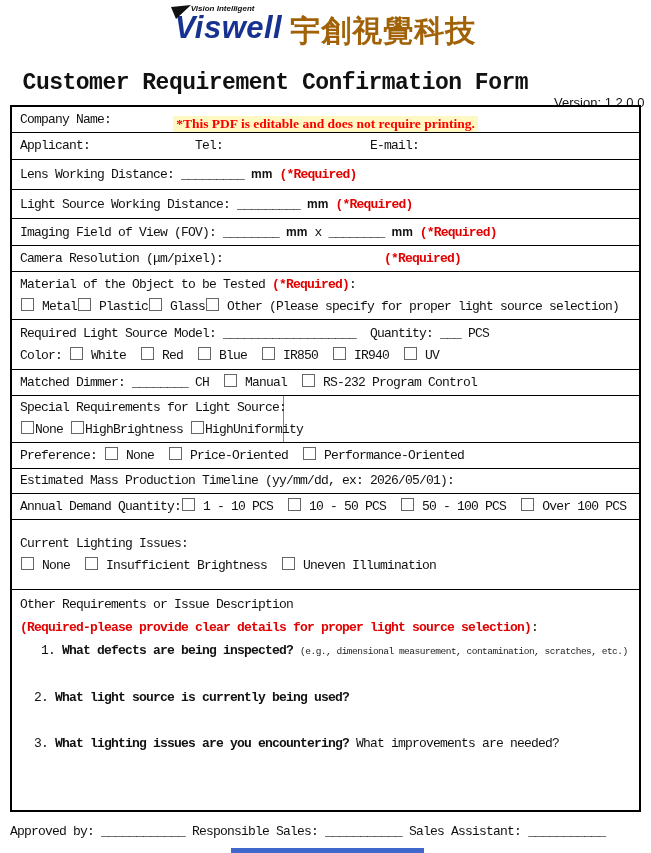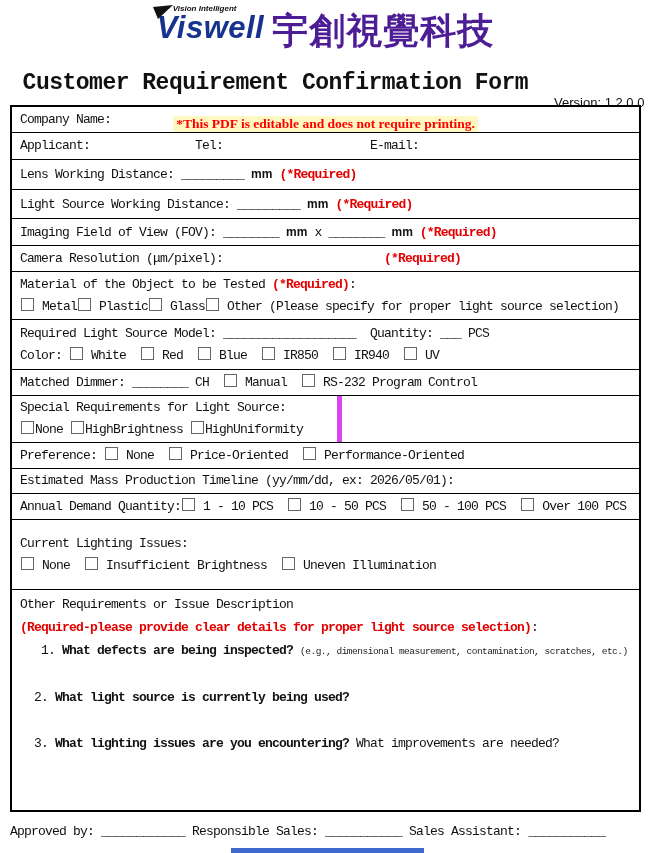--- a/index.html
+++ b/index.html
@@ -7,22 +7,22 @@
         font-family:"Liberation Mono",monospace;color:#111;}
   
   .header{padding-top:4px;text-align:center;}
   .logo-row{display:flex;justify-content:center;align-items:flex-start;height:48px;}
   .logo-mark{position:relative;text-align:left;}
   .swoosh{position:absolute;left:-4px;top:1px;}
   .tagline{display:block;font-family:"Liberation Sans",sans-serif;font-style:italic;
            font-weight:bold;font-size:8px;color:#111;margin-left:16px;letter-spacing:0;}
   .brand{font-family:"Liberation Sans",sans-serif;font-style:italic;font-weight:bold;
          font-size:31px;line-height:34px;color:#17338f;letter-spacing:0.5px;margin-top:-2px;}
-  .cjk{font-family:"Liberation Sans",sans-serif;font-weight:bold;font-size:36px;
-       line-height:30px;color:#4c1d95;margin-left:8px;margin-top:12px;letter-spacing:1px;}
+  .cjk{font-family:"Liberation Sans",sans-serif;font-weight:bold;font-size:30px;
+       line-height:30px;color:#a16207;margin-left:8px;margin-top:12px;letter-spacing:1px;}
   .title-row{display:flex;justify-content:center;align-items:flex-end;gap:10px;margin-top:1px;}
   .title-row h1{font-family:"Liberation Mono",monospace;font-weight:bold;font-size:23px;
                 letter-spacing:-0.5px;margin:16px;line-height:28px;white-space:pre;}
   .version{font-family:"Liberation Sans",sans-serif;font-size:13px;color:#111;padding-bottom:3px;white-space:pre;}
   .notice-wrap{margin-top:2px;}
   .notice{display:inline-block;background:#fef9c3;color:#ff0000;font-family:"Liberation Serif",serif;
           font-weight:bold;font-size:13.5px;line-height:16px;padding:0 3px;}
   
   .form-table{position:absolute;top:105px;left:10px;width:631px;height:707px;
               border:2px solid #000;box-sizing:border-box;display:flex;flex-direction:column;
@@ -40,21 +40,21 @@
   .form-row:nth-child(9){height:26px;}
   .form-row:nth-child(10){height:47px;}
   .form-row:nth-child(11){height:26px;}
   .form-row:nth-child(12){height:25px;}
   .form-row:nth-child(13){height:26px;}
   .form-row:nth-child(14){height:70px;}
   .form-row:nth-child(15){flex:1;justify-content:flex-start;padding-top:3px;border-bottom:none;}
   .form-row.has-cols{padding:0;}
   .row-cols{display:flex;height:100%;}
   .col{display:flex;flex-direction:column;justify-content:center;box-sizing:border-box;padding:0 6px 0 8px;}
-  .col-left{width:330px;border-right:5px solid #d946ef;}
+  .col-left{width:272px;border-right:1px solid #d946ef;}
   .col-right{flex:1;}
   .line{white-space:pre;line-height:22px;}
   .form-row:nth-child(15) .line{line-height:23px;}
   .seg-b{font-weight:bold;}
   .seg-r{color:#e30000;font-weight:bold;}
   .seg-m{font-family:"Liberation Sans",sans-serif;font-weight:bold;font-size:12px;letter-spacing:0;}
   .seg-s{font-size:9.5px;letter-spacing:-0.5px;color:#222;}
   .seg-u{color:#111;}
   .cb{display:inline-block;width:11px;height:11px;border:1px solid #666;background:#fff;
       vertical-align:-1px;margin:0 1px;}

